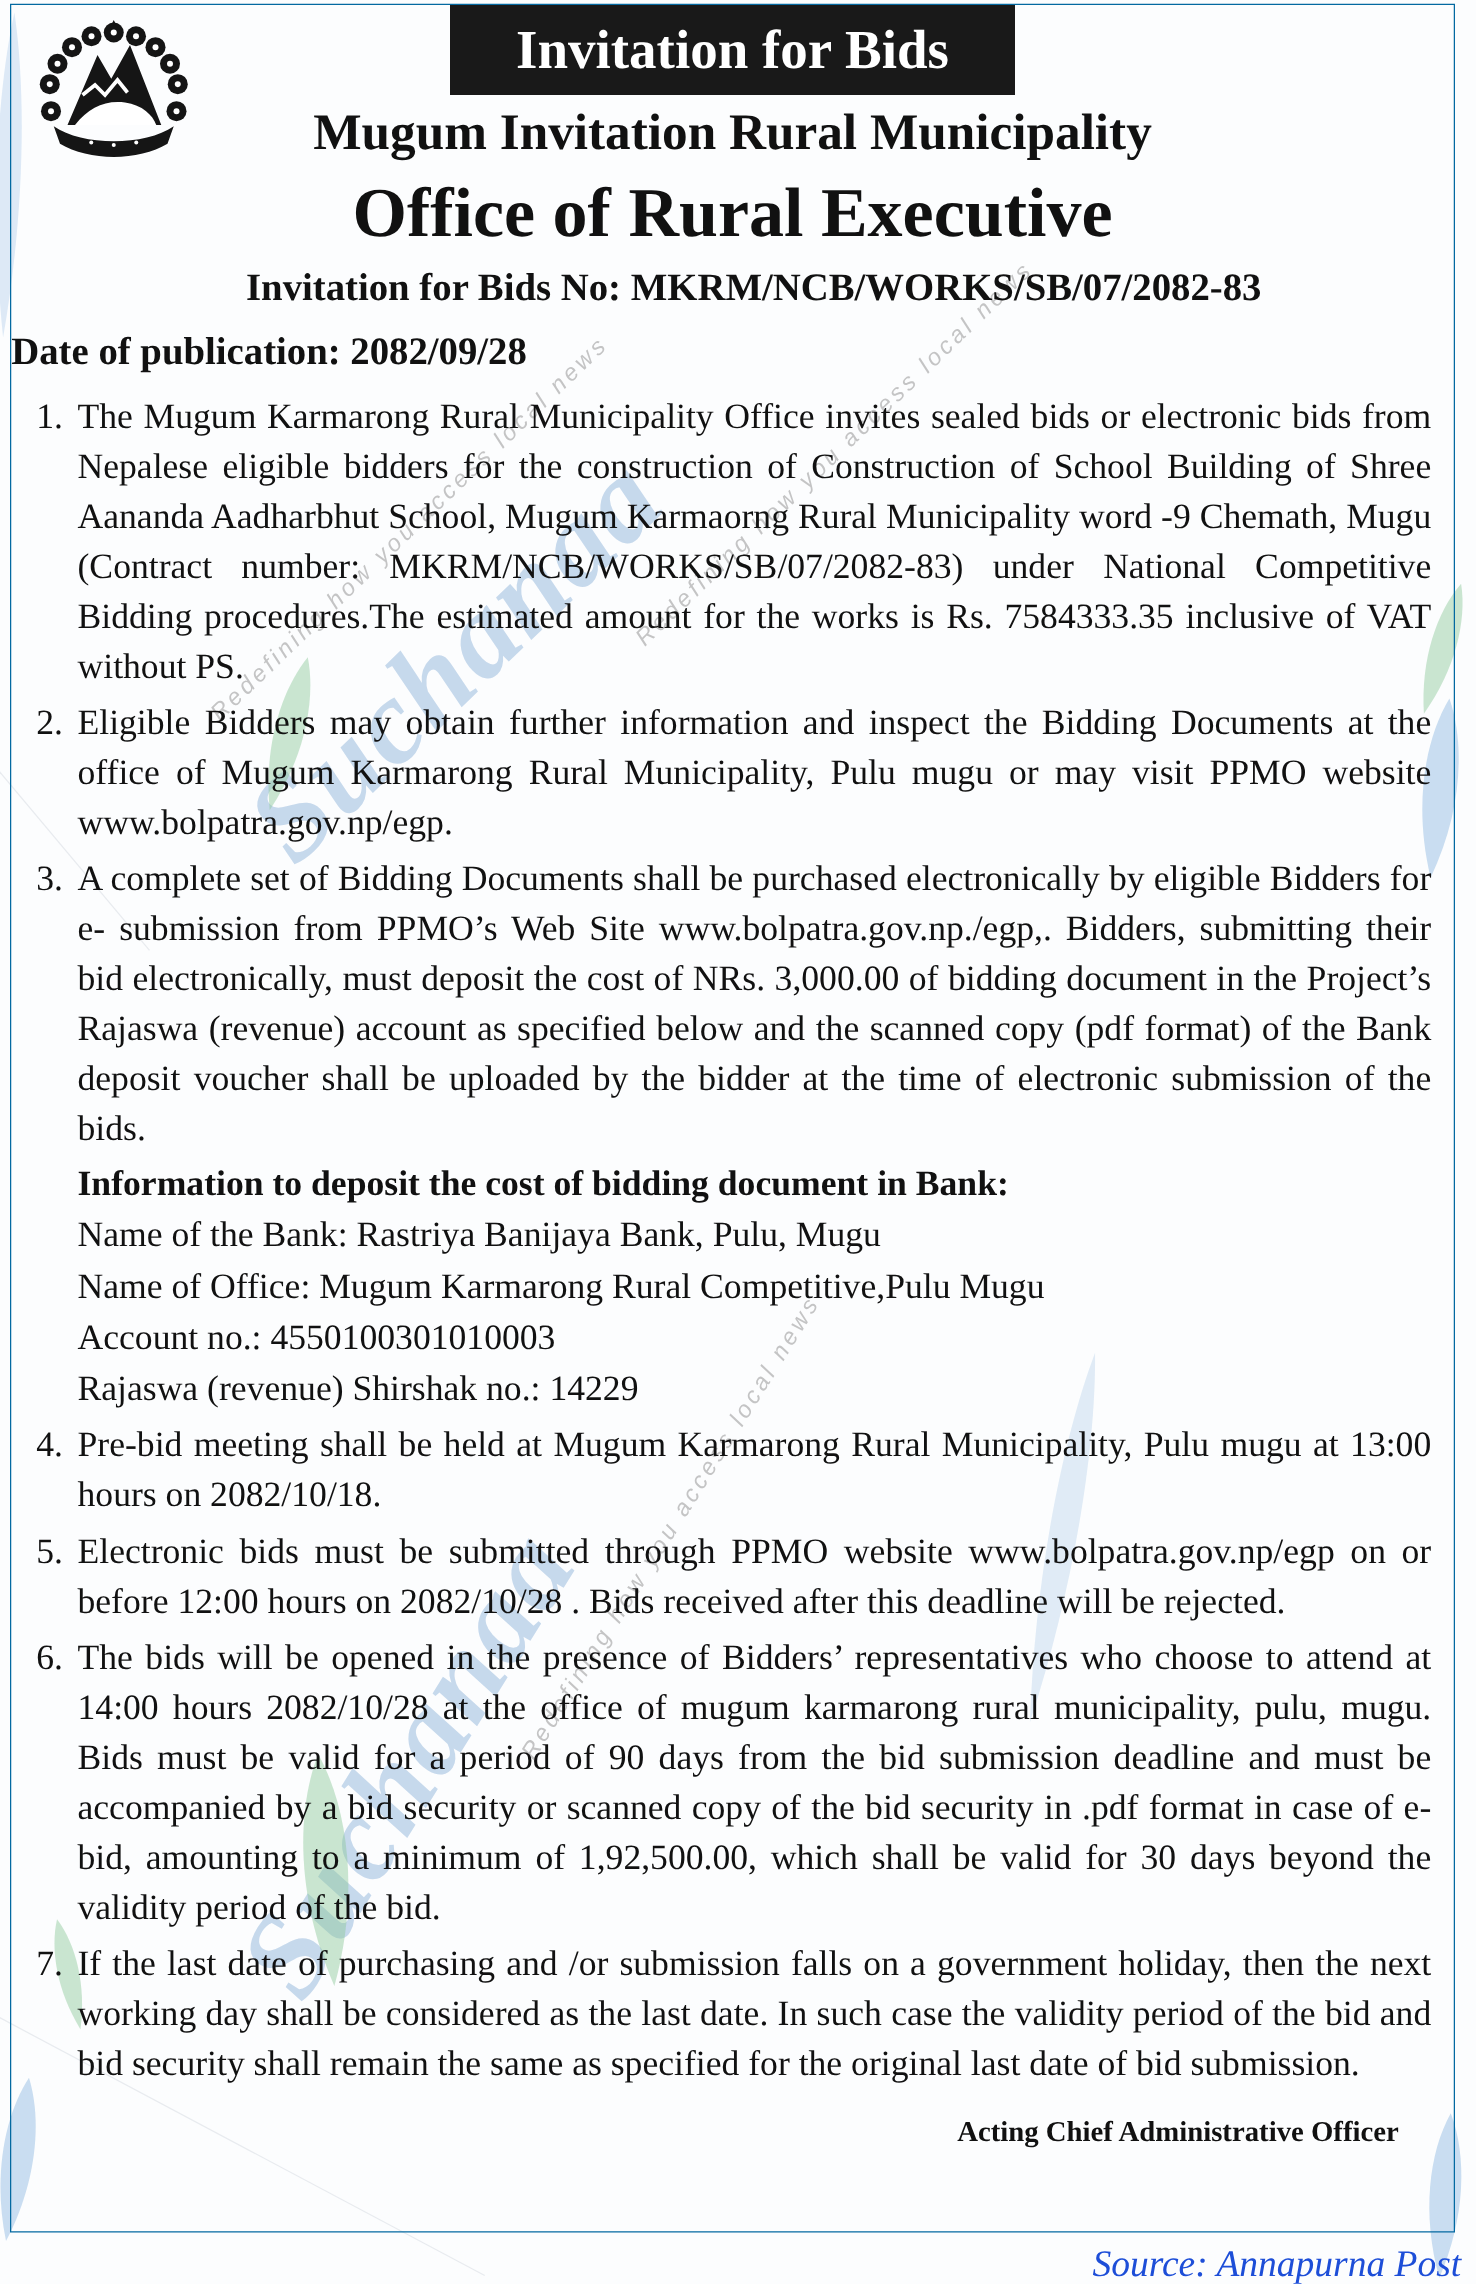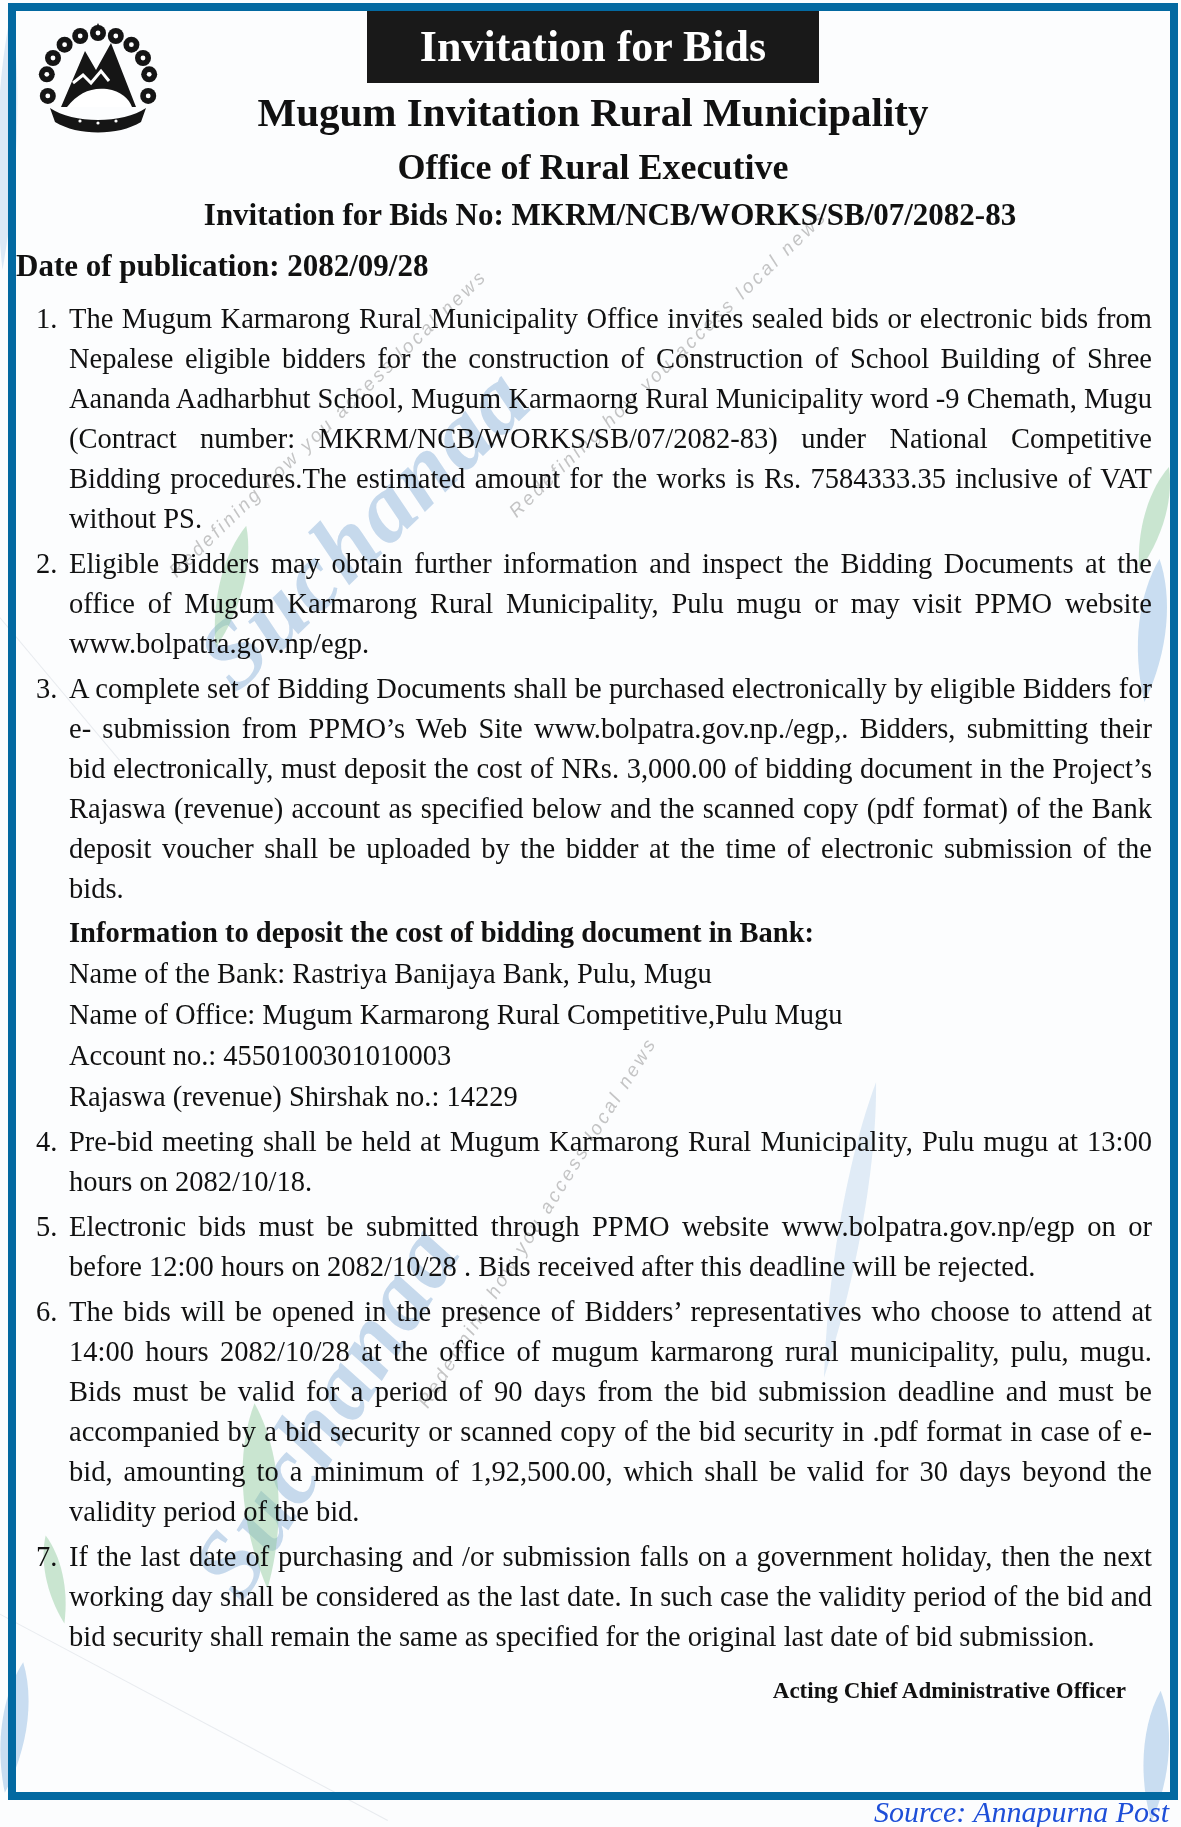--- a/index.html
+++ b/index.html
@@ -44,21 +44,21 @@
     position: absolute; width: 1px; background: rgba(60,80,110,0.10);
     transform-origin: 0 0;
   }
   .scratch.s1 { left: 388px; top: 1820px; height: 1750px; transform: rotate(118deg); }
   .scratch.s2 { left: 120px; top: 760px; height: 700px; transform: rotate(140deg); }
 
   
   .doc {
     position: absolute; left: 8px; top: 3px;
     width: 1154px; height: 1781px;
-    border: 8px solid #0369a1;
+    border: 1px solid #0369a1;
     z-index: 1;
     background: transparent;
   }
   .doc-inner { position: relative; width: 100%; height: 100%; }
 
   .logo {
     position: absolute; left: 14px; top: 12px;
     width: 136px; height: 118px;
   }
 
@@ -68,21 +68,21 @@
     background: #191919;
     color: #ffffff;
     text-align: center;
     font-weight: bold;
     font-size: 44px;
     line-height: 72px;
     height: 72px;
   }
 
   .h-org   { text-align: center; font-weight: bold; font-size: 41px; margin: 7px 0 0; line-height: 1.1; }
-  .h-office{ text-align: center; font-weight: bold; font-size: 36px; margin: 13px 0 0; line-height: 1.1; }
+  .h-office{ text-align: center; font-weight: bold; font-size: 56px; margin: 13px 0 0; line-height: 1.1; }
   .h-loc   { text-align: center; font-weight: bold; font-size: 29px; margin: 13px 0 0; line-height: 1.1; }
   .h-bidno { text-align: center; font-weight: bold; font-size: 31px; margin: 9px 0 16px;  line-height: 1.15; padding-left: 34px; }
   .h-date  { text-align: left; font-weight: bold; font-size: 31px; margin: 8px 0 0;  line-height: 1.15; }
 
   .body-text {
     margin: 15px 18px 0 20px;
     font-size: 28.5px;
     line-height: 40px;
   }
   .item {

